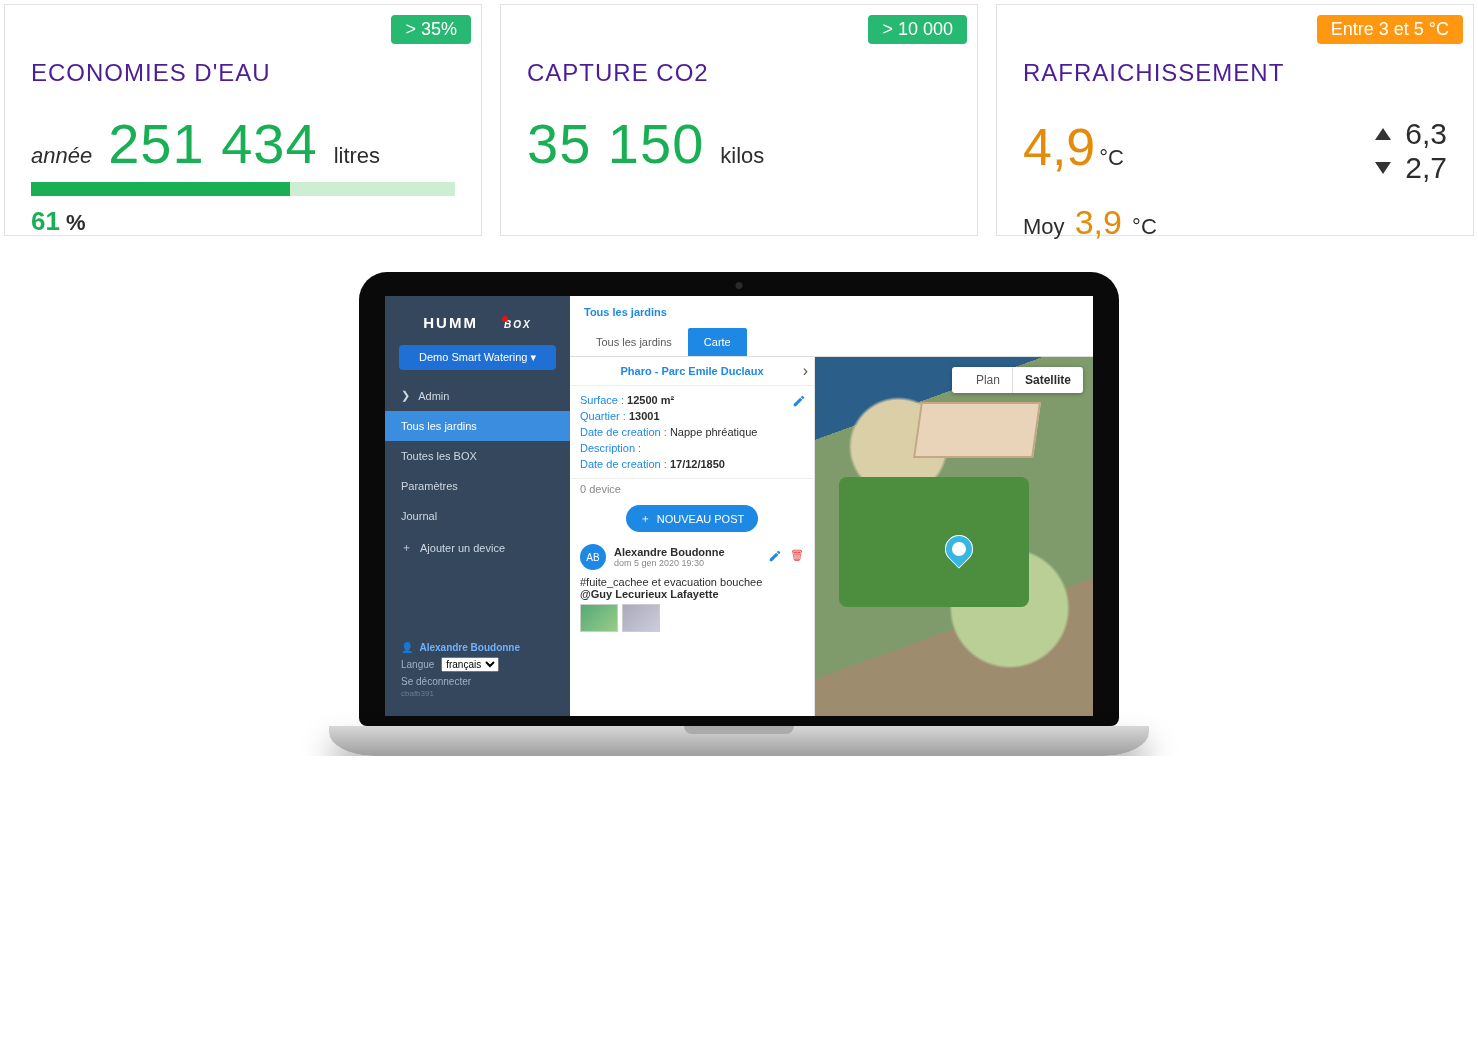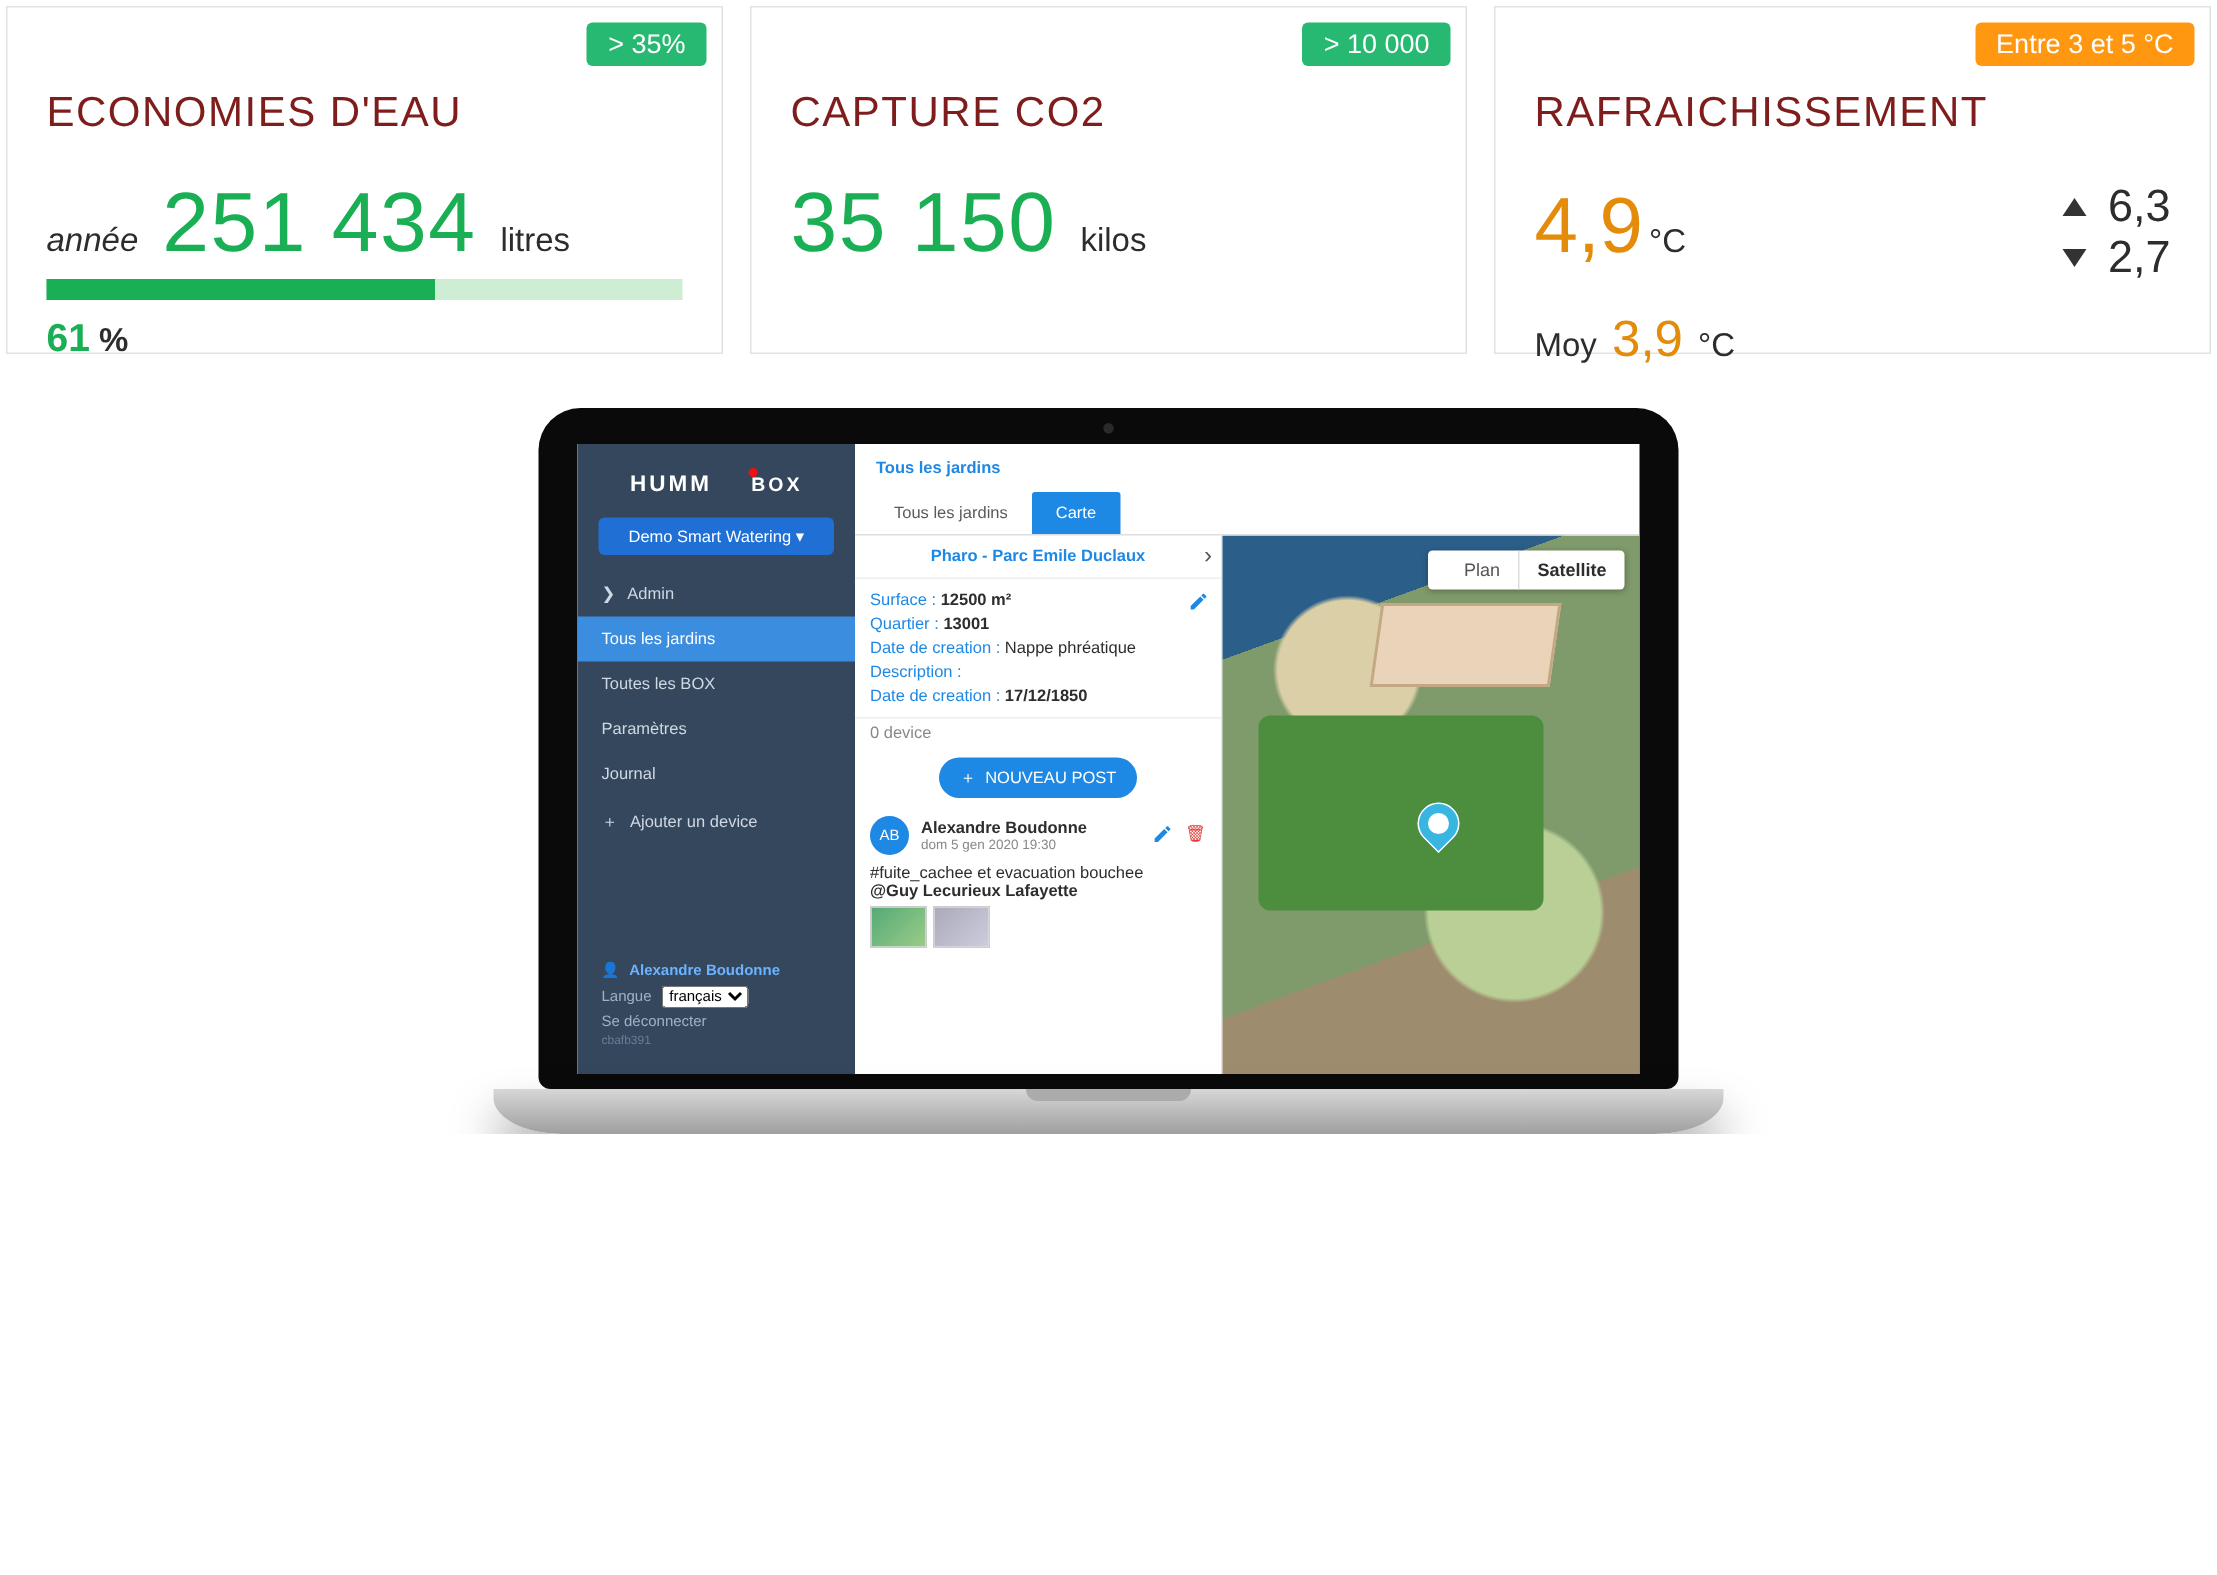--- a/index.html
+++ b/index.html
@@ -14,21 +14,21 @@
     --text:#2d2d2d;
     --muted:#6b6b6b;
   }
   *{box-sizing:border-box;}
   body{margin:0;padding:0;font-family:"Segoe UI",Arial,sans-serif;color:var(--text);width:1478px;}
   .cards{display:flex;gap:18px;padding:4px 4px 0 4px;}
   .card{flex:1;background:#fff;border:1px solid #e2e2e2;height:232px;position:relative;padding:22px 26px;min-width:0;}
   .badge{position:absolute;top:10px;right:10px;border-radius:4px;color:#fff;font-size:18px;padding:4px 14px;font-weight:500;}
   .badge.green{background:var(--green-mid);}
   .badge.orange{background:var(--orange-bright);}
-  .card-title{font-size:28px;letter-spacing:1px;color:#7f1d1d;margin:32px 0 24px 0;font-weight:400;}
+  .card-title{font-size:24px;letter-spacing:1px;color:#4c1d95;margin:32px 0 24px 0;font-weight:400;}
   .row{display:flex;align-items:baseline;gap:16px;}
   .prefix{font-size:22px;color:var(--text);font-style:italic;}
   .big-green{font-size:56px;font-weight:400;color:var(--green);letter-spacing:1px;}
   .unit{font-size:22px;color:var(--text);}
   .bar{height:14px;background:var(--green-light);margin-top:6px;position:relative;width:100%;}
   .bar .fill{height:100%;background:var(--green);}
   .pct-row{margin-top:10px;font-size:22px;color:var(--text);font-weight:bold;}
   .pct-row .val{color:var(--green);font-size:26px;}
 
   .big-orange{font-size:52px;color:var(--orange);font-weight:400;}
@@ -45,21 +45,21 @@
   .stage{display:flex;justify-content:center;margin-top:36px;}
   .laptop{width:760px;}
   .bezel{background:#0a0a0a;border-radius:28px 28px 8px 8px;padding:24px 26px 10px 26px;position:relative;}
   .camera{position:absolute;top:10px;left:50%;transform:translateX(-50%);width:7px;height:7px;border-radius:50%;background:#2a2a2a;}
   .screen{background:#fff;height:420px;display:flex;font-size:11px;overflow:hidden;}
   .base{height:30px;background:linear-gradient(#d7d7d7,#9f9f9f);border-radius:0 0 46px 46px / 0 0 24px 24px;box-shadow:0 18px 30px rgba(0,0,0,.35);position:relative;margin:0 -30px;}
   .notch{position:absolute;top:0;left:50%;transform:translateX(-50%);width:110px;height:8px;background:#ababab;border-radius:0 0 10px 10px;}
 
   .sidebar{width:185px;background:var(--slate);color:#cfd8e3;display:flex;flex-direction:column;padding:12px 0;}
   .logo{text-align:center;color:#fff;font-weight:700;letter-spacing:2px;padding:6px 0 14px;font-size:15px;}
-  .logo .box{font-weight:900;margin-left:20px;position:relative;font-size:13px;}
+  .logo .box{font-style:italic;font-weight:900;margin-left:20px;position:relative;font-size:10px;}
   .logo .box::before{content:"";position:absolute;top:-3px;left:-2px;width:6px;height:6px;background:#e11;border-radius:50%;}
   .dd{margin:0 14px 10px;background:#1f6fd4;color:#fff;text-align:center;padding:6px 4px;border-radius:4px;}
   .sb-item{padding:9px 16px;color:#cfd8e3;display:flex;align-items:center;gap:8px;}
   .sb-item.active{background:#3b8de0;color:#fff;}
   .sb-sep{flex:1;}
   .sb-foot{padding:6px 16px;font-size:10px;color:#9fb1c6;}
   .sb-foot .user{color:#6db2ff;font-weight:600;display:flex;align-items:center;gap:6px;}
   .lang-select{font-size:10px;margin-left:4px;}
 
   .main{flex:1;display:flex;flex-direction:column;}

